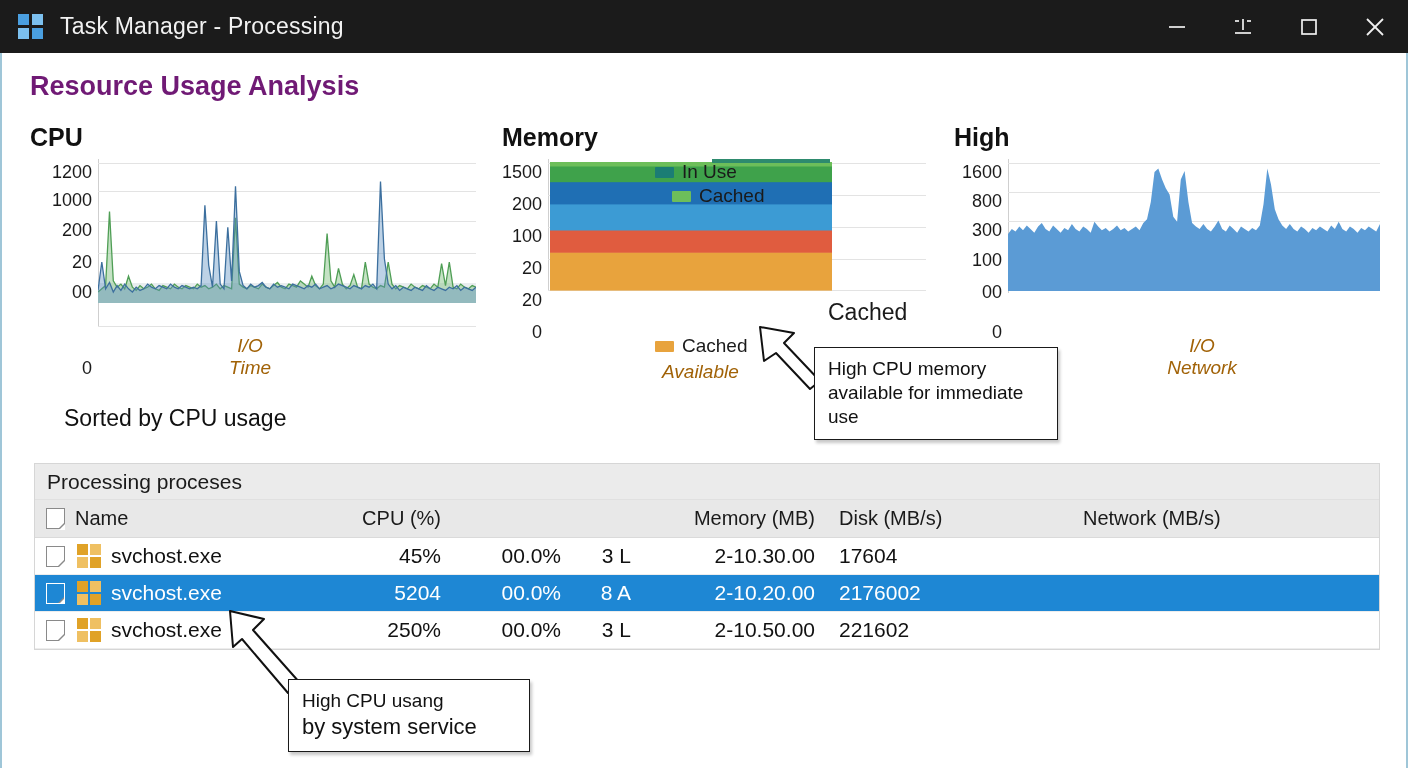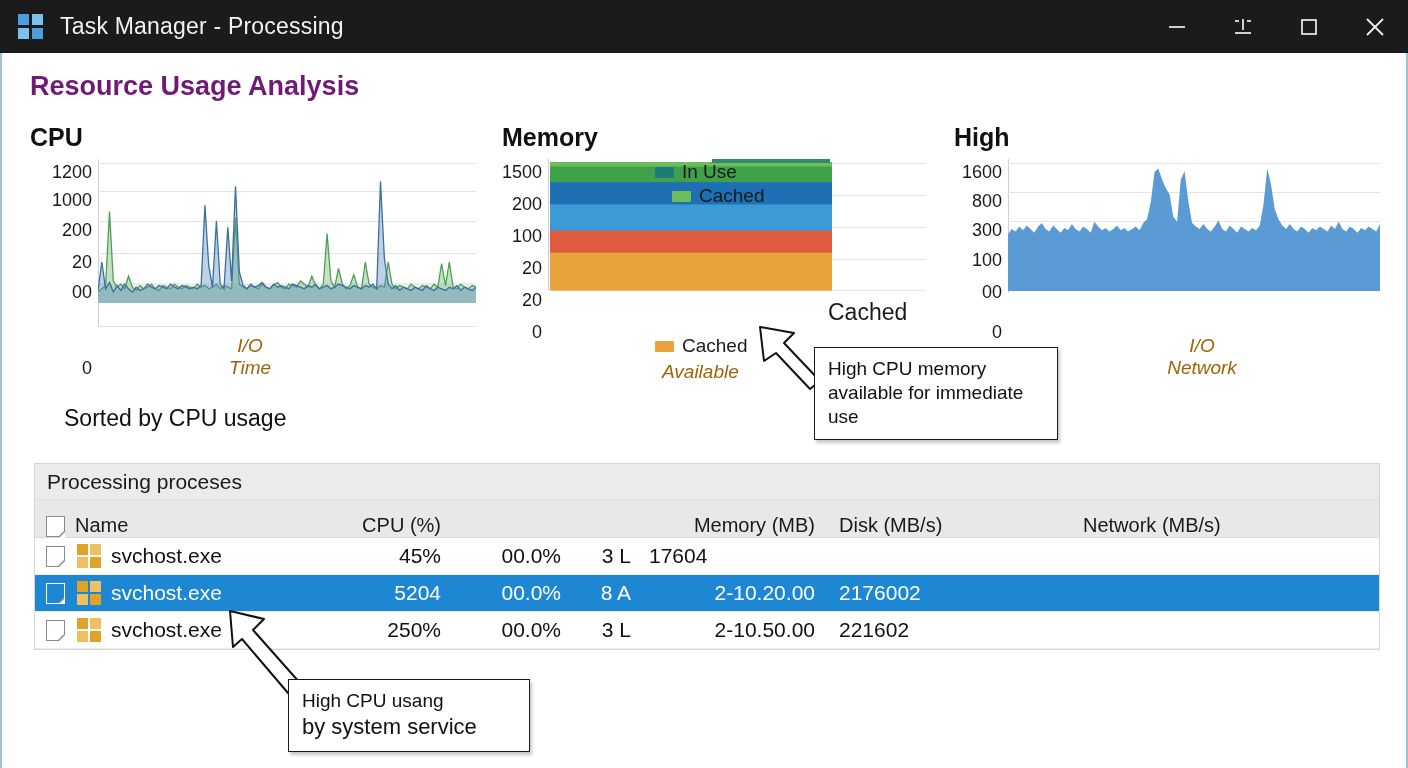--- a/index.html
+++ b/index.html
@@ -79,21 +79,21 @@
   .sorted-label { position: absolute; left: 32px; top: 352px; font-size: 23px; color: #111; margin-left: 30px; }
   .table-wrap {
     position: absolute; left: 32px; top: 382px; width: 1346px;
     border: 1px solid #d6d6d6; background: #fff; margin-top: 28px;
   }
   .band {
     height: 36px; background: #ebebeb; display: flex; align-items: center;
     padding-left: 12px; font-size: 21px; color: #1a1a1a; border-bottom: 1px solid #e0e0e0;
   }
   .thead {
-    height: 38px; background: #e8e8e8; display: flex; align-items: flex-end;
+    height: 38px; background: #e8e8e8; display: flex; align-items: center;
     font-size: 20px; color: #1a1a1a; border-bottom: 1px solid #dadada;
   }
   .trow {
     height: 37px; display: flex; align-items: center; font-size: 21px; color: #111;
     background: #ffffff; border-bottom: 1px solid #ededed;
   }
   .trow.sel { background: #1e87d4; color: #ffffff; }
   .c-check { width: 40px; display: flex; justify-content: center; align-items: center; }
   .c-name  { width: 262px; display: flex; align-items: center; }
   .c-cpu   { width: 108px; text-align: right; padding-right: 4px; }
@@ -333,20 +333,21 @@
               <i class="a"></i>
               <i class="b"></i>
               <i class="c"></i>
               <i class="d"></i>
             </span>
           <span class="nm">svchost.exe</span>
         </div>
         <div class="c-cpu">45%</div>
         <div class="c-b">00.0%</div>
         <div class="c-c">3 L</div>
+        <div class="c-mem">2-10.30.00</div>
         <div class="c-disk">17604</div>
         <div class="c-net"></div>
       </div>
 
       <div class="trow sel">
         <div class="c-check">
           <span class="chk"></span>
         </div>
         <div class="c-name">
           <span class="proc-icon">

